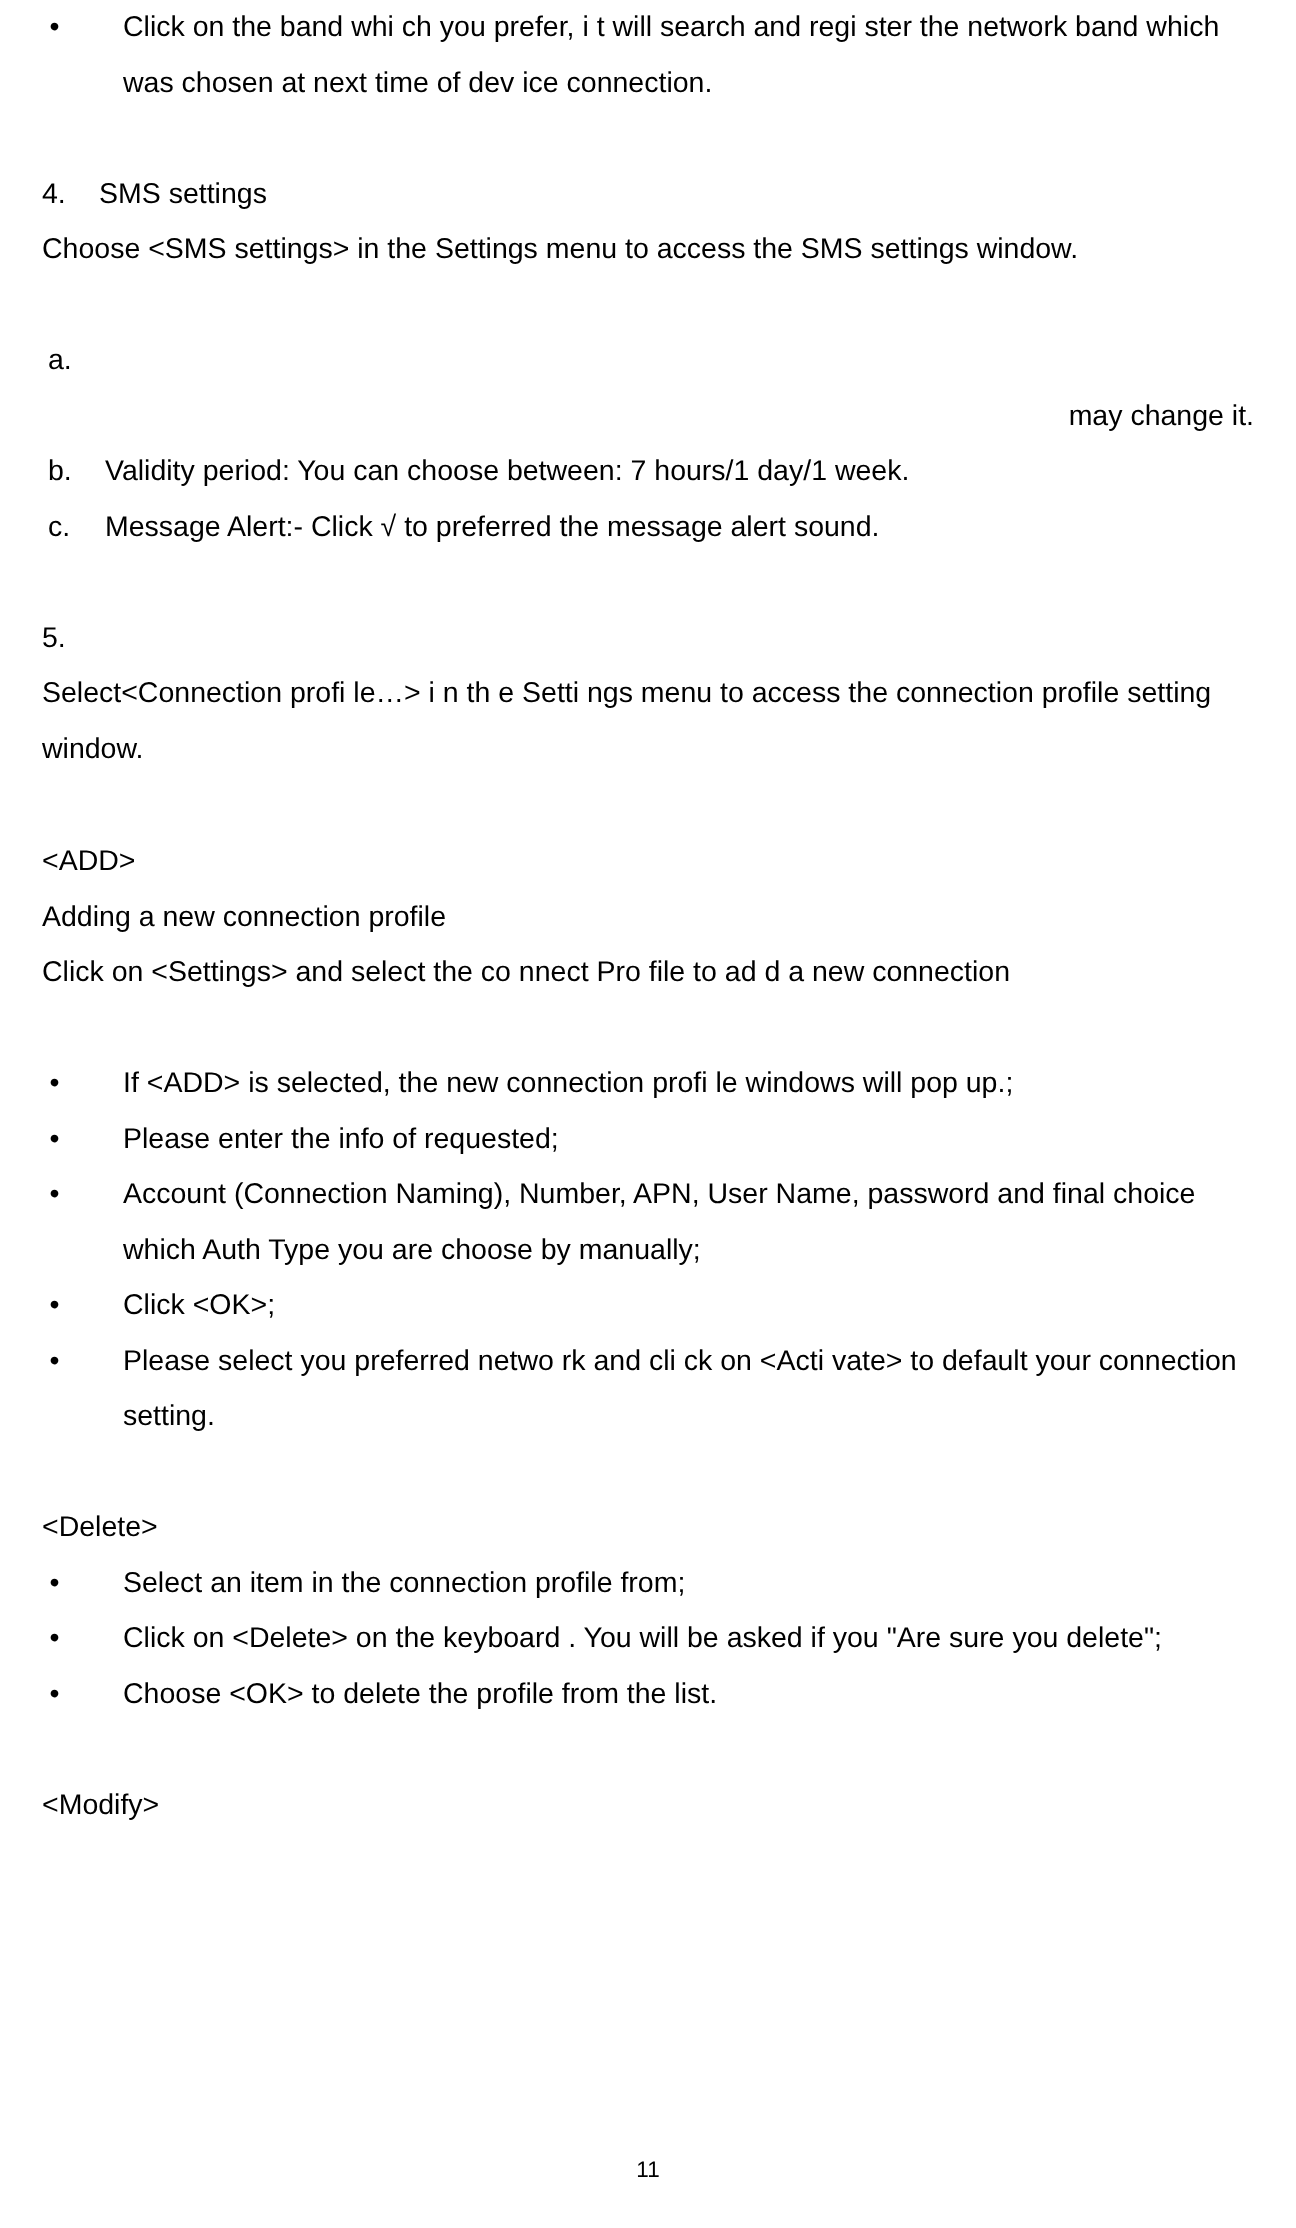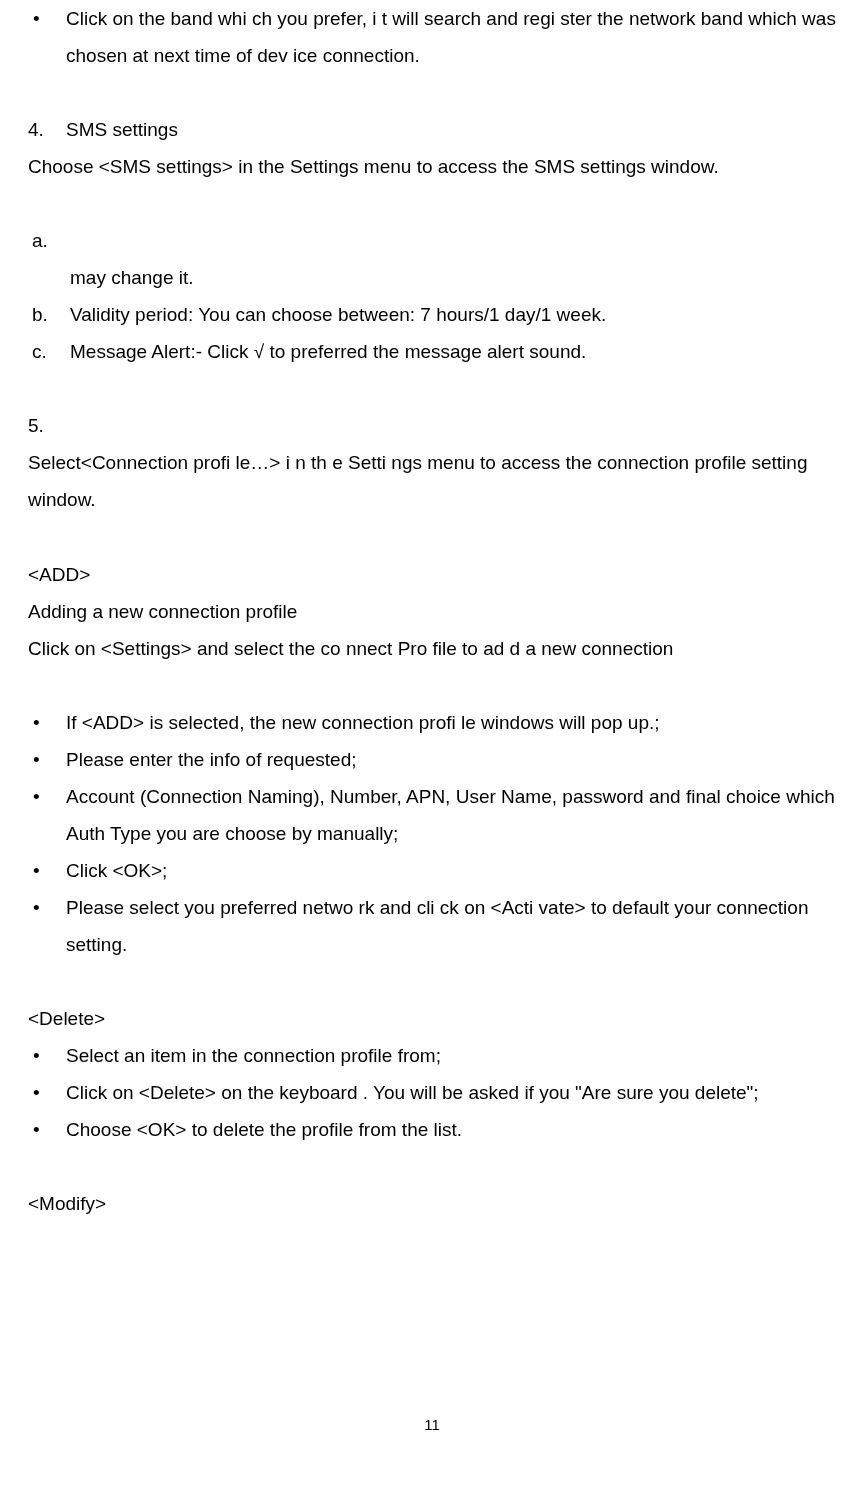--- a/index.html
+++ b/index.html
@@ -18,49 +18,51 @@
       display: flex;
     }
     .bullet-dot {
       width: 38px;
       flex-shrink: 0;
       text-align: left;
       padding-left: 5px;
     }
     .bullet-text {
       flex: 1;
+      margin-left: 16px;
     }
     .numbered-row {
       display: flex;
     }
     .num {
       width: 38px;
       flex-shrink: 0;
     }
     .letter-row {
       display: flex;
     }
     .letter {
       width: 42px;
       flex-shrink: 0;
       padding-left: 4px;
     }
     .indent-cont {
       padding-left: 42px;
+      text-align: right;
     }
     .para {
       display: block;
     }
     .spacer { height: 37px; }
     .check {
       font-family: Arial, sans-serif;
     }
     .page-num {
       position: absolute;
-      bottom: 46px;
+      bottom: 24px;
       left: 0;
       width: 100%;
       text-align: center;
       font-size: 15px;
       font-family: Arial, sans-serif;
     }
   </style>
 </head>
 <body>
 

